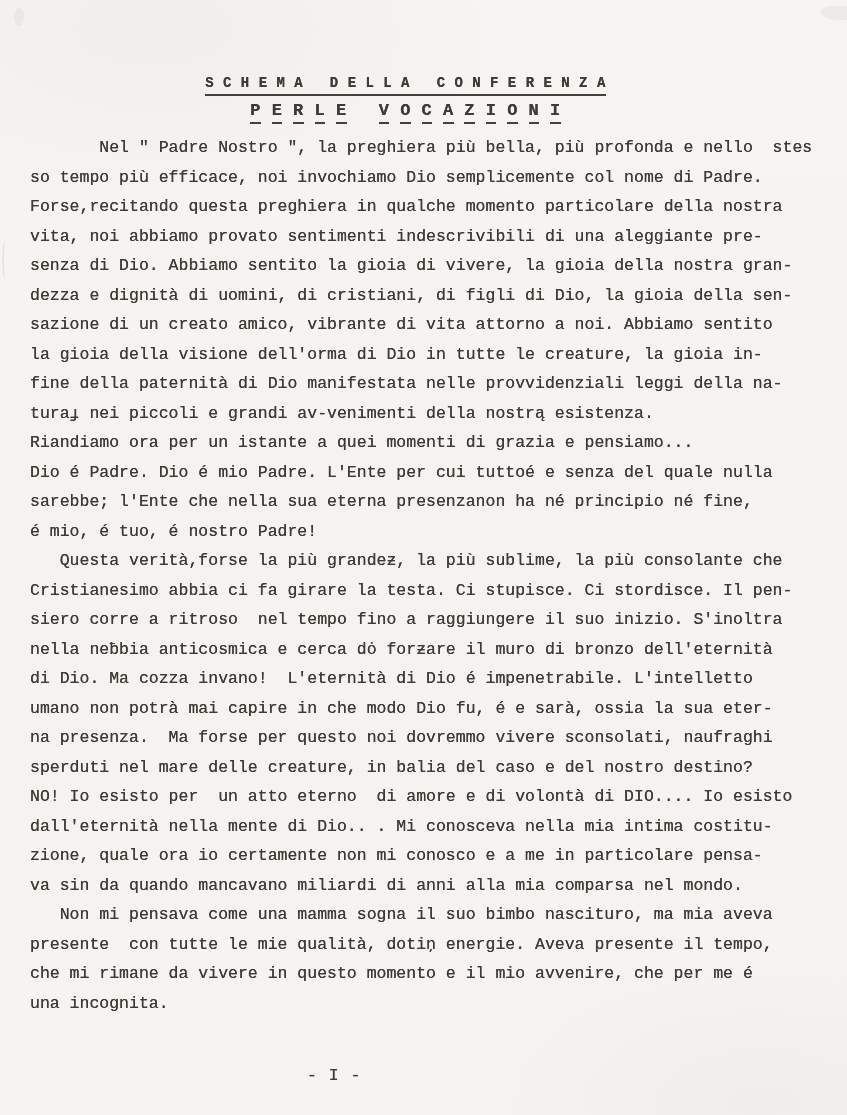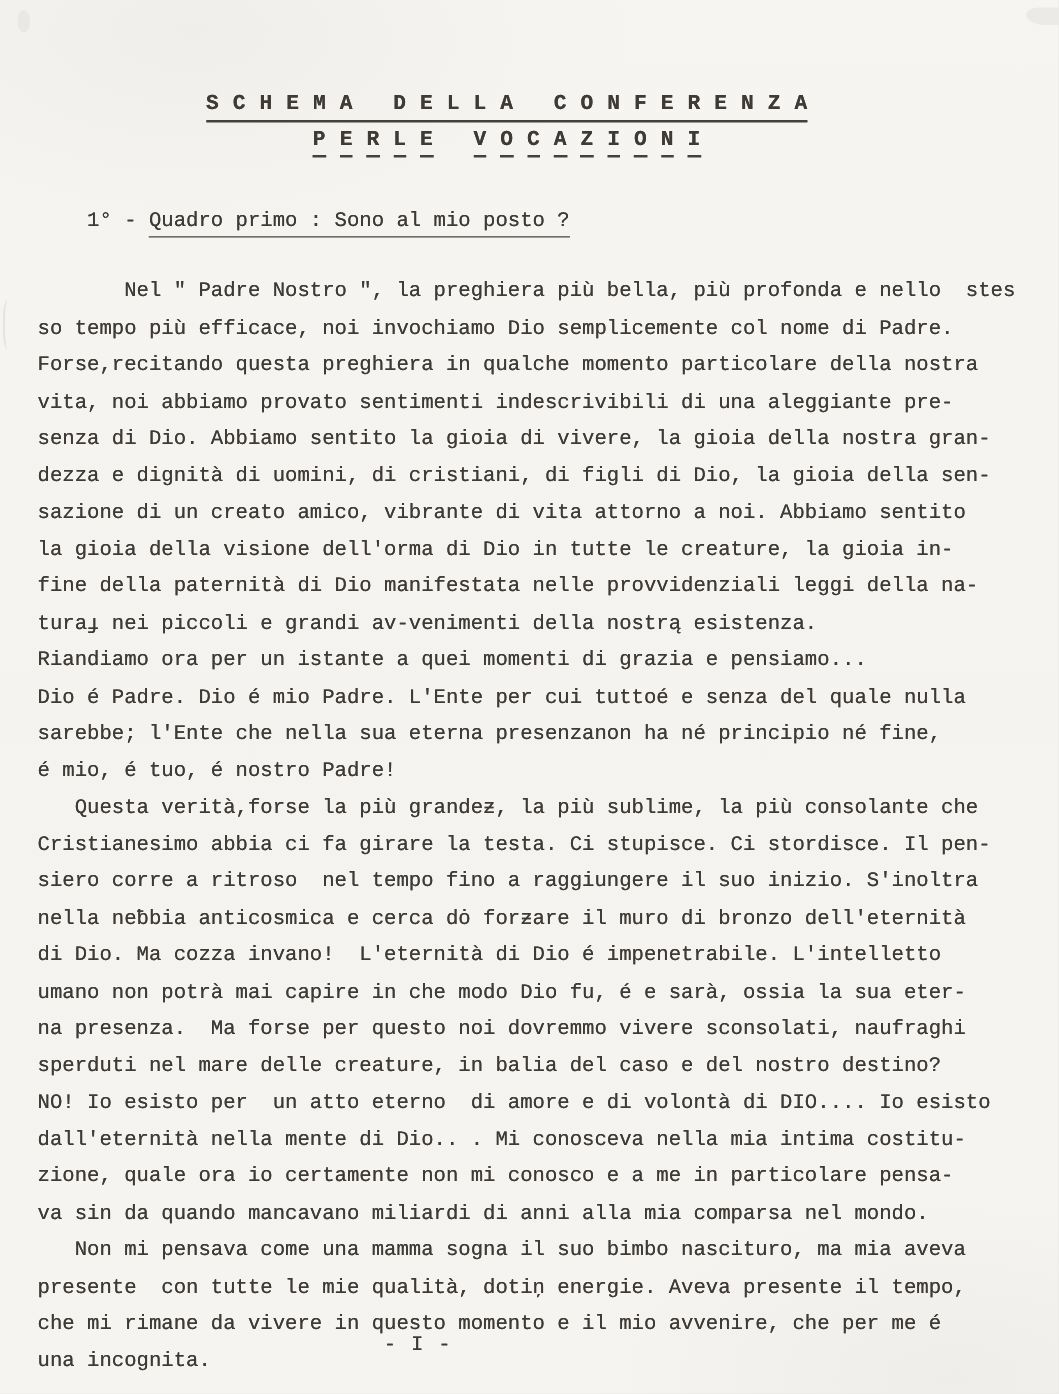--- a/index.html
+++ b/index.html
@@ -23,21 +23,21 @@
   .ink {
     text-shadow: 0 0 0.5px rgba(45,40,35,0.85);
   }
   .title-block {
     padding-top: 74px;
     text-align: center;
     transform: translateX(-18px);
   }
   .title-line1 {
     display: inline-block;
-    font-size: 17px;
+    font-size: 14px;
     font-weight: bold;
     letter-spacing: 0.5px;
     border-bottom: 2px solid #44403b;
     padding-bottom: 3px;
     white-space: pre;
   }
   .title-line2 {
     margin-top: 5px;
     font-size: 17px;
     font-weight: bold;
@@ -108,21 +108,18 @@
   <div class="speck-b"></div>
   <div class="speck-a"></div>
 
   <div class="title-block ink">
     <div>
       <span class="title-line1">S C H E M A   D E L L A   C O N F E R E N Z A</span>
     </div>
     <div class="title-line2 letters-underlined"><span class="ul-ch">P</span><span> </span><span class="ul-ch">E</span><span> </span><span class="ul-ch">R</span><span> </span><span class="ul-ch">L</span><span> </span><span class="ul-ch">E</span><span> </span><span> </span><span> </span><span class="ul-ch">V</span><span> </span><span class="ul-ch">O</span><span> </span><span class="ul-ch">C</span><span> </span><span class="ul-ch">A</span><span> </span><span class="ul-ch">Z</span><span> </span><span class="ul-ch">I</span><span> </span><span class="ul-ch">O</span><span> </span><span class="ul-ch">N</span><span> </span><span class="ul-ch">I</span></div>
   </div>
 
-  <div class="section-heading ink">
-    <span>1° - </span><span class="underlined">Quadro primo : Sono al mio posto ?</span>
-  </div>
 
   <div class="body-text ink"><div class="line">       Nel " Padre Nostro ", la preghiera più bella, più profonda e nello  stes</div><div class="line">so tempo più efficace, noi invochiamo Dio semplicemente col nome di Padre.</div><div class="line">Forse,recitando questa preghiera in qualche momento particolare della nostra</div><div class="line">vita, noi abbiamo provato sentimenti indescrivibili di una aleggiante pre-</div><div class="line">senza di Dio. Abbiamo sentito la gioia di vivere, la gioia della nostra gran-</div><div class="line">dezza e dignità di uomini, di cristiani, di figli di Dio, la gioia della sen-</div><div class="line">sazione di un creato amico, vibrante di vita attorno a noi. Abbiamo sentito</div><div class="line">la gioia della visione dell'orma di Dio in tutte le creature, la gioia in-</div><div class="line">fine della paternità di Dio manifestata nelle provvidenziali leggi della na-</div><div class="line">turaɟ nei piccoli e grandi av-venimenti della nostrą esistenza.</div><div class="line">Riandiamo ora per un istante a quei momenti di grazia e pensiamo...</div><div class="line">Dio é Padre. Dio é mio Padre. L'Ente per cui tuttoé e senza del quale nulla</div><div class="line">sarebbe; l'Ente che nella sua eterna presenzanon ha né principio né fine,</div><div class="line">é mio, é tuo, é nostro Padre!</div><div class="line">   Questa verità,forse la più grandeƶ, la più sublime, la più consolante che</div><div class="line">Cristianesimo abbia ci fa girare la testa. Ci stupisce. Ci stordisce. Il pen-</div><div class="line">siero corre a ritroso  nel tempo fino a raggiungere il suo inizio. S'inoltra</div><div class="line">nella neƀbia anticosmica e cerca dȯ forƶare il muro di bronzo dell'eternità</div><div class="line">di Dio. Ma cozza invano!  L'eternità di Dio é impenetrabile. L'intelletto</div><div class="line">umano non potrà mai capire in che modo Dio fu, é e sarà, ossia la sua eter-</div><div class="line">na presenza.  Ma forse per questo noi dovremmo vivere sconsolati, naufraghi</div><div class="line">sperduti nel mare delle creature, in balia del caso e del nostro destino?</div><div class="line">NO! Io esisto per  un atto eterno  di amore e di volontà di DIO.... Io esisto</div><div class="line">dall'eternità nella mente di Dio.. . Mi conosceva nella mia intima costitu-</div><div class="line">zione, quale ora io certamente non mi conosco e a me in particolare pensa-</div><div class="line">va sin da quando mancavano miliardi di anni alla mia comparsa nel mondo.</div><div class="line">   Non mi pensava come una mamma sogna il suo bimbo nascituro, ma mia aveva</div><div class="line">presente  con tutte le mie qualità, dotiņ energie. Aveva presente il tempo,</div><div class="line">che mi rimane da vivere in questo momento e il mio avvenire, che per me é</div><div class="line">una incognita.</div></div>
 
   <div class="footer-pagenum ink">- I -</div>
 
 </div>
 
 </body></html>

